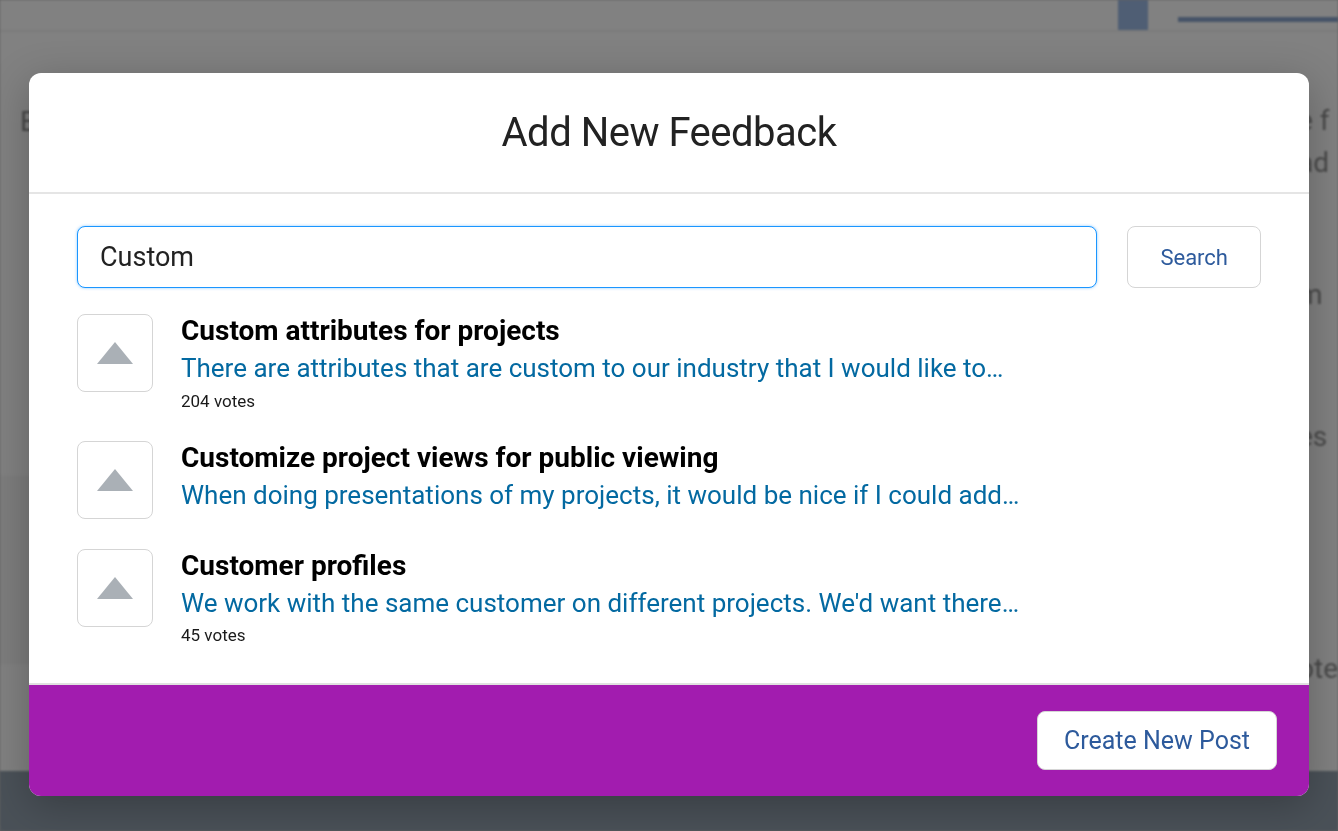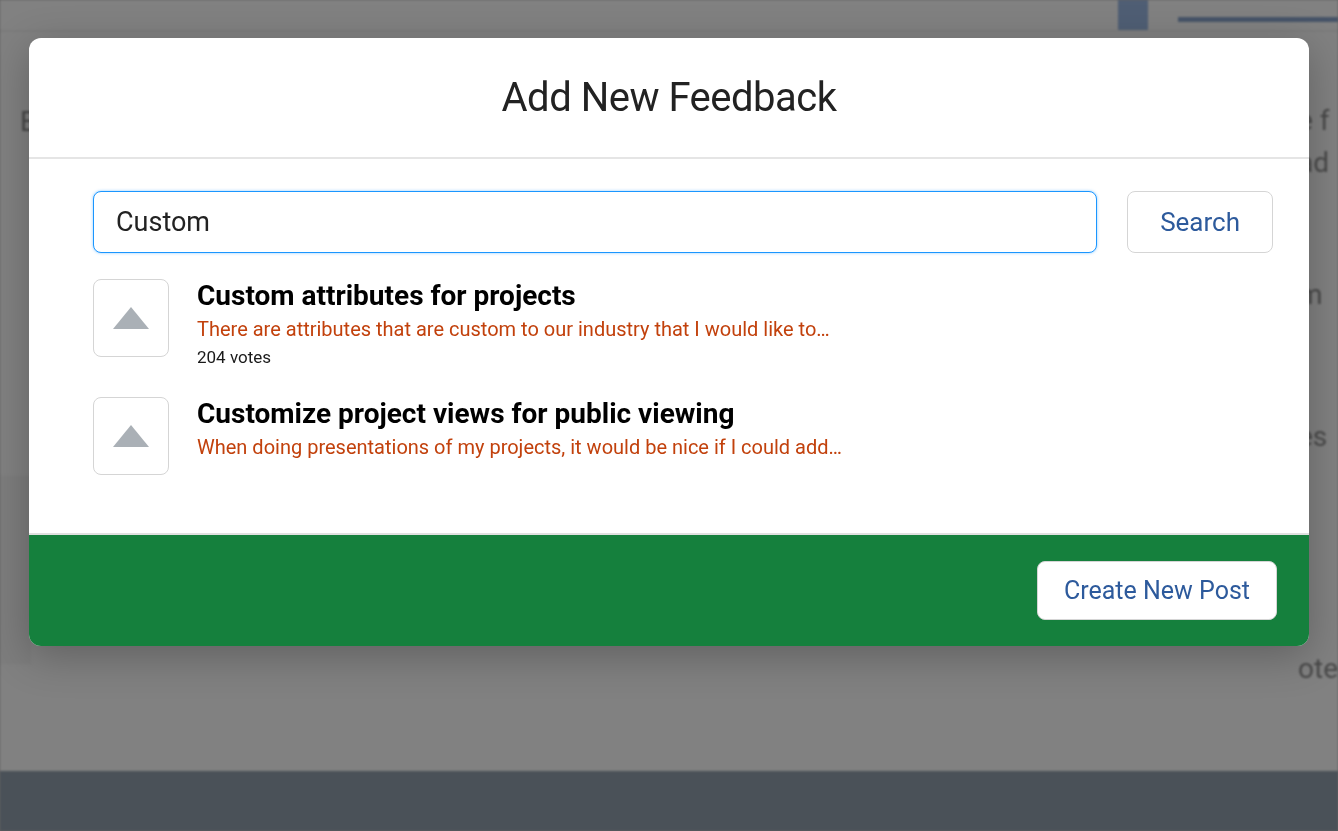--- a/index.html
+++ b/index.html
@@ -96,21 +96,21 @@
       height: 5px;
       background: #2d5a9c;
     }
     
     
     .modal-overlay {
       position: absolute;
       inset: 0;
       background: rgba(60, 60, 60, 0.5);
       display: flex;
-      align-items: flex-start;
+      align-items: center;
       justify-content: center;
     }
     
     .modal {
       background: #fff;
       border-radius: 12px;
       width: 1280px;
       margin-top: 38px;
       box-shadow: 0 10px 40px rgba(0,0,0,0.25);
       overflow: hidden;
@@ -123,22 +123,21 @@
     }
     
     .modal-title {
       font-size: 40px;
       font-weight: 400;
       color: #222;
       letter-spacing: -0.5px;
     }
     
     .modal-body {
-      padding: 32px 36px 28px;
-      margin-left: 28px;
+      padding: 32px 48px 28px;
     }
     
     .search-row {
       display: flex;
       gap: 30px;
       align-items: stretch;
       margin-bottom: 26px;
     }
     
     .search-input {
@@ -151,21 +150,21 @@
       color: #222;
       outline: none;
       font-family: inherit;
     }
     
     .search-button {
       border: 1px solid #d5d5d5;
       background: #fff;
       border-radius: 8px;
       padding: 12px 32px;
-      font-size: 26px;
+      font-size: 22px;
       color: #2d5a9c;
       cursor: pointer;
       font-family: inherit;
     }
     
     .result-item {
       display: flex;
       gap: 28px;
       margin-bottom: 30px;
       align-items: flex-start;
@@ -198,34 +197,34 @@
     }
     
     .result-title {
       font-size: 28px;
       font-weight: 700;
       color: #000000;
       margin-bottom: 4px;
     }
     
     .result-desc {
-      font-size: 20px;
-      color: #c2410c;
+      font-size: 26px;
+      color: #0369a1;
       margin-bottom: 4px;
       line-height: 1.35;
     }
     
     .result-votes {
       font-size: 17px;
       color: #1a1a1a;
     }
     
     .modal-footer {
       border-top: 2px solid #e0e0e0;
-      background: #15803d;
+      background: #a21caf;
       padding: 26px 32px;
       display: flex;
       justify-content: flex-end;
     }
     
     .create-button {
       border: 1px solid #d5d5d5;
       background: #fff;
       border-radius: 8px;
       padding: 14px 26px;
@@ -286,20 +285,30 @@
       <div class="result-item">
         <button class="vote-button">
           <span class="vote-triangle"></span>
         </button>
         <div class="result-content">
           <div class="result-title">Customize project views for public viewing</div>
           <div class="result-desc">When doing presentations of my projects, it would be nice if I could add…</div>
         </div>
       </div>
 
+      <div class="result-item" style="margin-bottom:10px">
+        <button class="vote-button">
+          <span class="vote-triangle"></span>
+        </button>
+        <div class="result-content">
+          <div class="result-title">Customer profiles</div>
+          <div class="result-desc">We work with the same customer on different projects. We'd want there…</div>
+          <div class="result-votes">45 votes</div>
+        </div>
+      </div>
 
     </div>
 
     <div class="modal-footer">
       <button class="create-button">Create New Post</button>
     </div>
 
   </div>
 </div>
 

